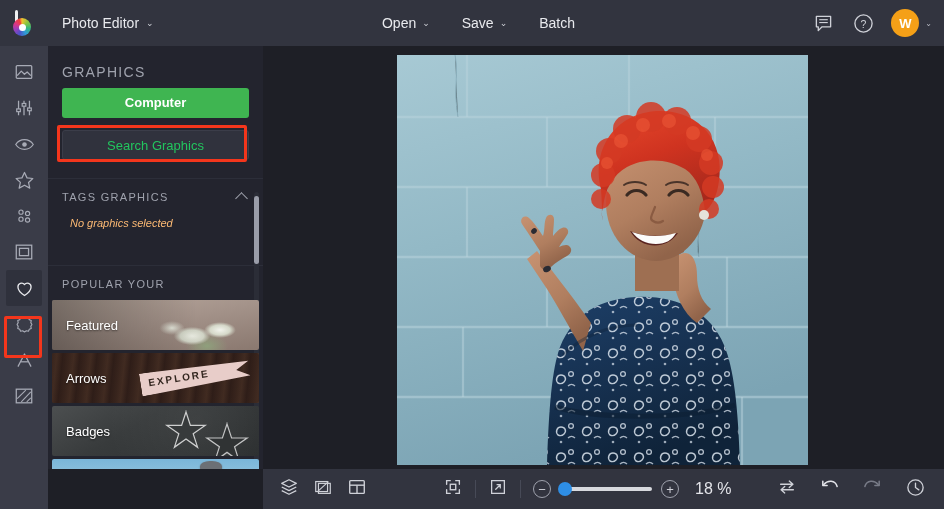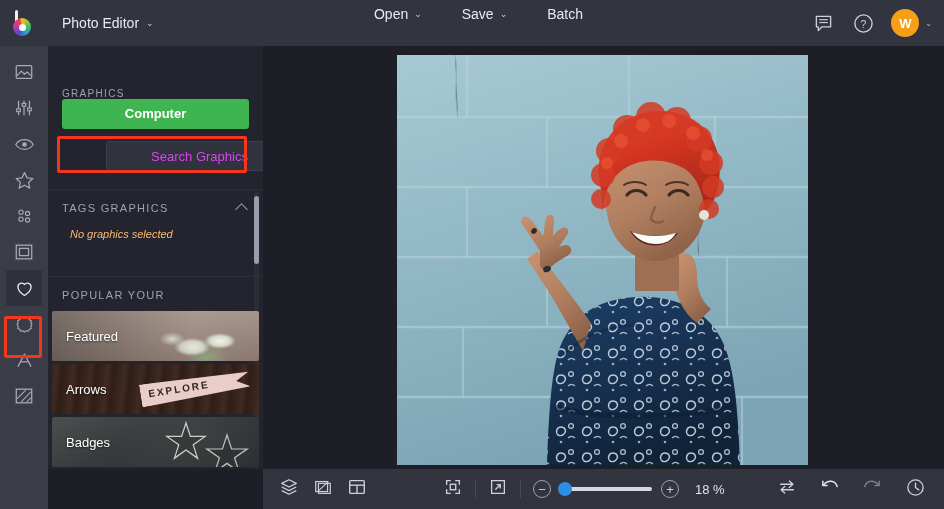--- a/index.html
+++ b/index.html
@@ -37,21 +37,21 @@
     width: 7px; height: 7px; border-radius: 50%; background: #fff;
   }
   .app-title {
     display: flex; align-items: center; gap: 7px;
     color: #e9eaee; font-size: 14px; padding: 5px 10px;
     border-radius: 3px; cursor: pointer; margin-left: 4px;
   }
 
   .topbar-center {
     position: absolute; left: 0; right: 0; top: 0; height: 46px;
-    display: flex; align-items: flex-start; justify-content: center; gap: 16px;
+    display: flex; align-items: center; justify-content: center; gap: 8px;
     pointer-events: none;
     padding-left: 13px;
   }
   .topbar-center > * { pointer-events: auto; }
   .tb-btn {
     display: flex; align-items: center; gap: 6px;
     color: #e9eaee; font-size: 14px; padding: 6px 12px;
     border-radius: 3px; cursor: pointer; background: transparent;
   }
 
@@ -92,35 +92,34 @@
     pointer-events: none;
   }
 
   
   .panel {
     position: absolute; left: 48px; top: 46px; width: 215px; height: 423px;
     background: #23242e;
     overflow: hidden;
   }
   .panel-head {
-    color: #9fa2ad; font-size: 10px; letter-spacing: 1.3px;
-    padding: 18px 0 0 14px; font-weight: normal; margin-top: 24px;
+    color: #9fa2ad; font-size: 14px; letter-spacing: 1.3px;
+    padding: 18px 0 8px 14px; font-weight: normal;
   }
   .btn-block { padding: 0 14px; }
   .btn-green {
     display: block; width: 100%; height: 30px; line-height: 30px;
     background: #3fb551; color: #ffffff; font-size: 13px; font-weight: bold;
     text-align: center; border-radius: 3px; cursor: pointer; border: none;
   }
   .btn-dark {
     display: block; width: 100%; height: 30px; line-height: 30px;
-    background: #30323d; color: #d946ef; font-size: 13px;
+    background: #30323d; color: #22c55e; font-size: 13px;
     text-align: center; border-radius: 3px; cursor: pointer;
     border: 1px solid #3b3d49;
-    margin-left: 44px;
   }
   .search-wrap { position: relative; padding: 12px 14px 0 14px; }
   .search-highlight {
     position: absolute; left: 9px; top: 7px; width: 190px; height: 37px;
     border: 3px solid #f4361c; border-radius: 2px; pointer-events: none;
   }
 
   .section {
     margin-top: 18px;
     border-top: 1px solid #2c2e39;
@@ -260,21 +259,21 @@
     font-size: 13px; line-height: 1; cursor: pointer;
   }
   .zoom-track {
     width: 92px; height: 4px; background: #d7d9de; border-radius: 2px;
     margin: 0 9px; position: relative; cursor: pointer;
   }
   .zoom-thumb {
     position: absolute; left: -2px; top: -5px; width: 14px; height: 14px;
     border-radius: 50%; background: #2e8ee5; cursor: pointer;
   }
-  .zoom-val { color: #e2e3e8; font-size: 13px; margin-left: 16px; min-width: 40px; }
+  .zoom-val { color: #e2e3e8; font-size: 16px; margin-left: 16px; min-width: 40px; }
   .bb-right {
     position: absolute; right: 18px; display: flex; align-items: center; gap: 22px;
   }
   .ic { cursor: pointer; }
 </style>
 </head>
 <body>
 
 <div id="app">
 

